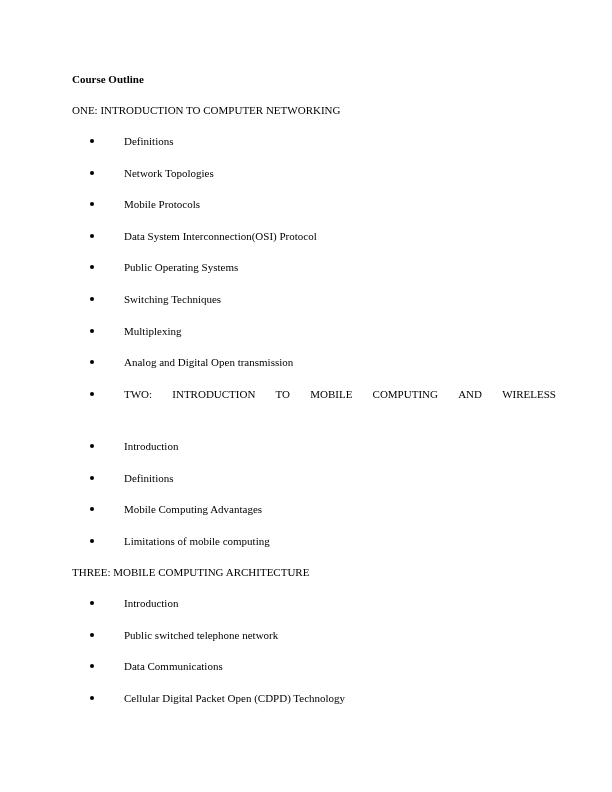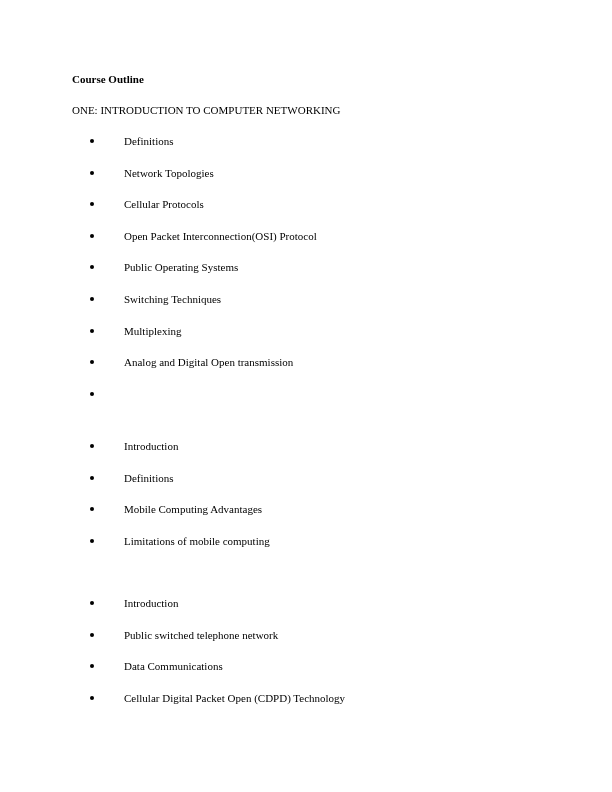--- a/index.html
+++ b/index.html
@@ -69,25 +69,25 @@
   <div class="bullet-item" style="top:134px;">
     <span class="bullet-dot"></span>
     <span class="bullet-text">Definitions</span>
   </div>
   <div class="bullet-item" style="top:166px;">
     <span class="bullet-dot"></span>
     <span class="bullet-text">Network Topologies</span>
   </div>
   <div class="bullet-item" style="top:197px;">
     <span class="bullet-dot"></span>
-    <span class="bullet-text">Cellular Protocols</span>
+    <span class="bullet-text">Mobile Protocols</span>
   </div>
   <div class="bullet-item" style="top:229px;">
     <span class="bullet-dot"></span>
-    <span class="bullet-text">Open Packet Interconnection(OSI) Protocol</span>
+    <span class="bullet-text">Data System Interconnection(OSI) Protocol</span>
   </div>
   <div class="bullet-item" style="top:260px;">
     <span class="bullet-dot"></span>
     <span class="bullet-text">Public Operating Systems</span>
   </div>
   <div class="bullet-item" style="top:292px;">
     <span class="bullet-dot"></span>
     <span class="bullet-text">Switching Techniques</span>
   </div>
   <div class="bullet-item" style="top:324px;">
@@ -95,40 +95,50 @@
     <span class="bullet-text">Multiplexing</span>
   </div>
   <div class="bullet-item" style="top:355px;">
     <span class="bullet-dot"></span>
     <span class="bullet-text">Analog and Digital Open transmission</span>
   </div>
 
   <div class="bullet-item" style="top:387px;">
     <span class="bullet-dot"></span>
     <div class="bullet-text" style="white-space:normal;">
+      <div class="justify-line">
+        <span>TWO:</span>
+        <span>INTRODUCTION</span>
+        <span>TO</span>
+        <span>MOBILE</span>
+        <span>COMPUTING</span>
+        <span>AND</span>
+        <span>WIRELESS</span>
+      </div>
     </div>
   </div>
 
   <div class="bullet-item" style="top:439px;">
     <span class="bullet-dot"></span>
     <span class="bullet-text">Introduction</span>
   </div>
   <div class="bullet-item" style="top:471px;">
     <span class="bullet-dot"></span>
     <span class="bullet-text">Definitions</span>
   </div>
   <div class="bullet-item" style="top:502px;">
     <span class="bullet-dot"></span>
     <span class="bullet-text">Mobile Computing Advantages</span>
   </div>
   <div class="bullet-item" style="top:534px;">
     <span class="bullet-dot"></span>
     <span class="bullet-text">Limitations of mobile computing</span>
   </div>
 
+  <div class="line" style="top:565px;">THREE: MOBILE COMPUTING ARCHITECTURE</div>
 
   <div class="bullet-item" style="top:596px;">
     <span class="bullet-dot"></span>
     <span class="bullet-text">Introduction</span>
   </div>
   <div class="bullet-item" style="top:628px;">
     <span class="bullet-dot"></span>
     <span class="bullet-text">Public switched telephone network</span>
   </div>
   <div class="bullet-item" style="top:659px;">

